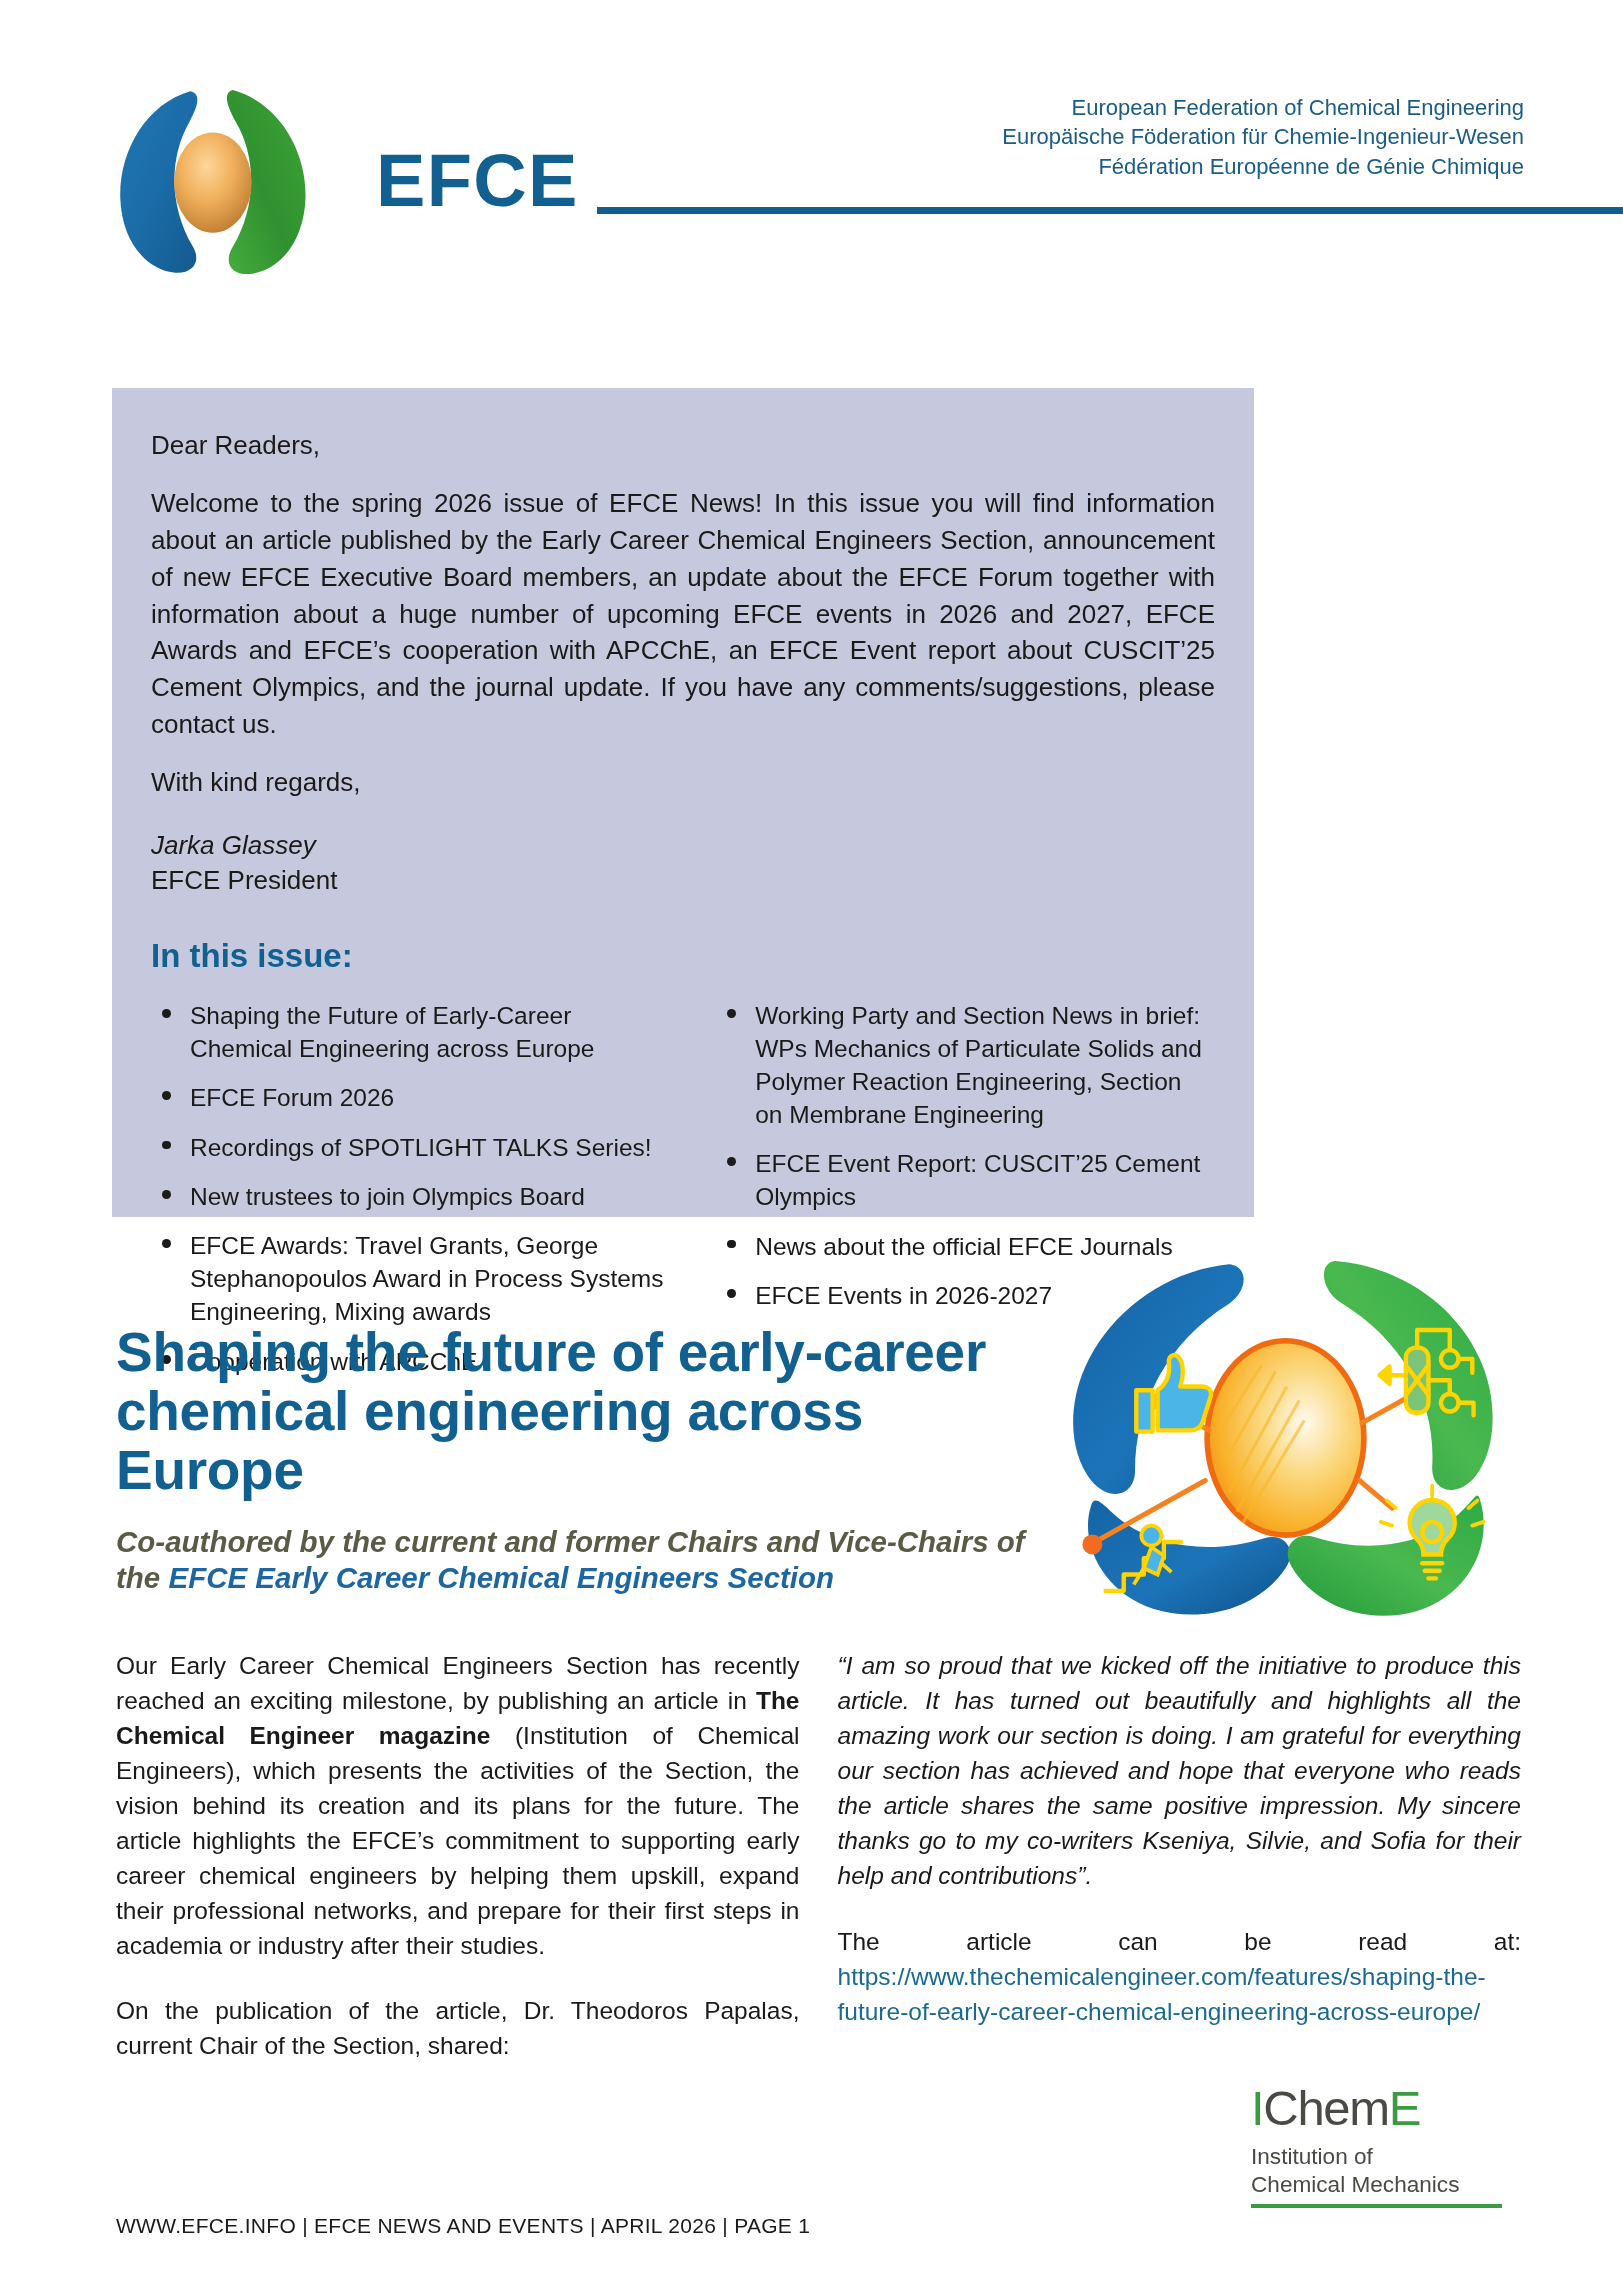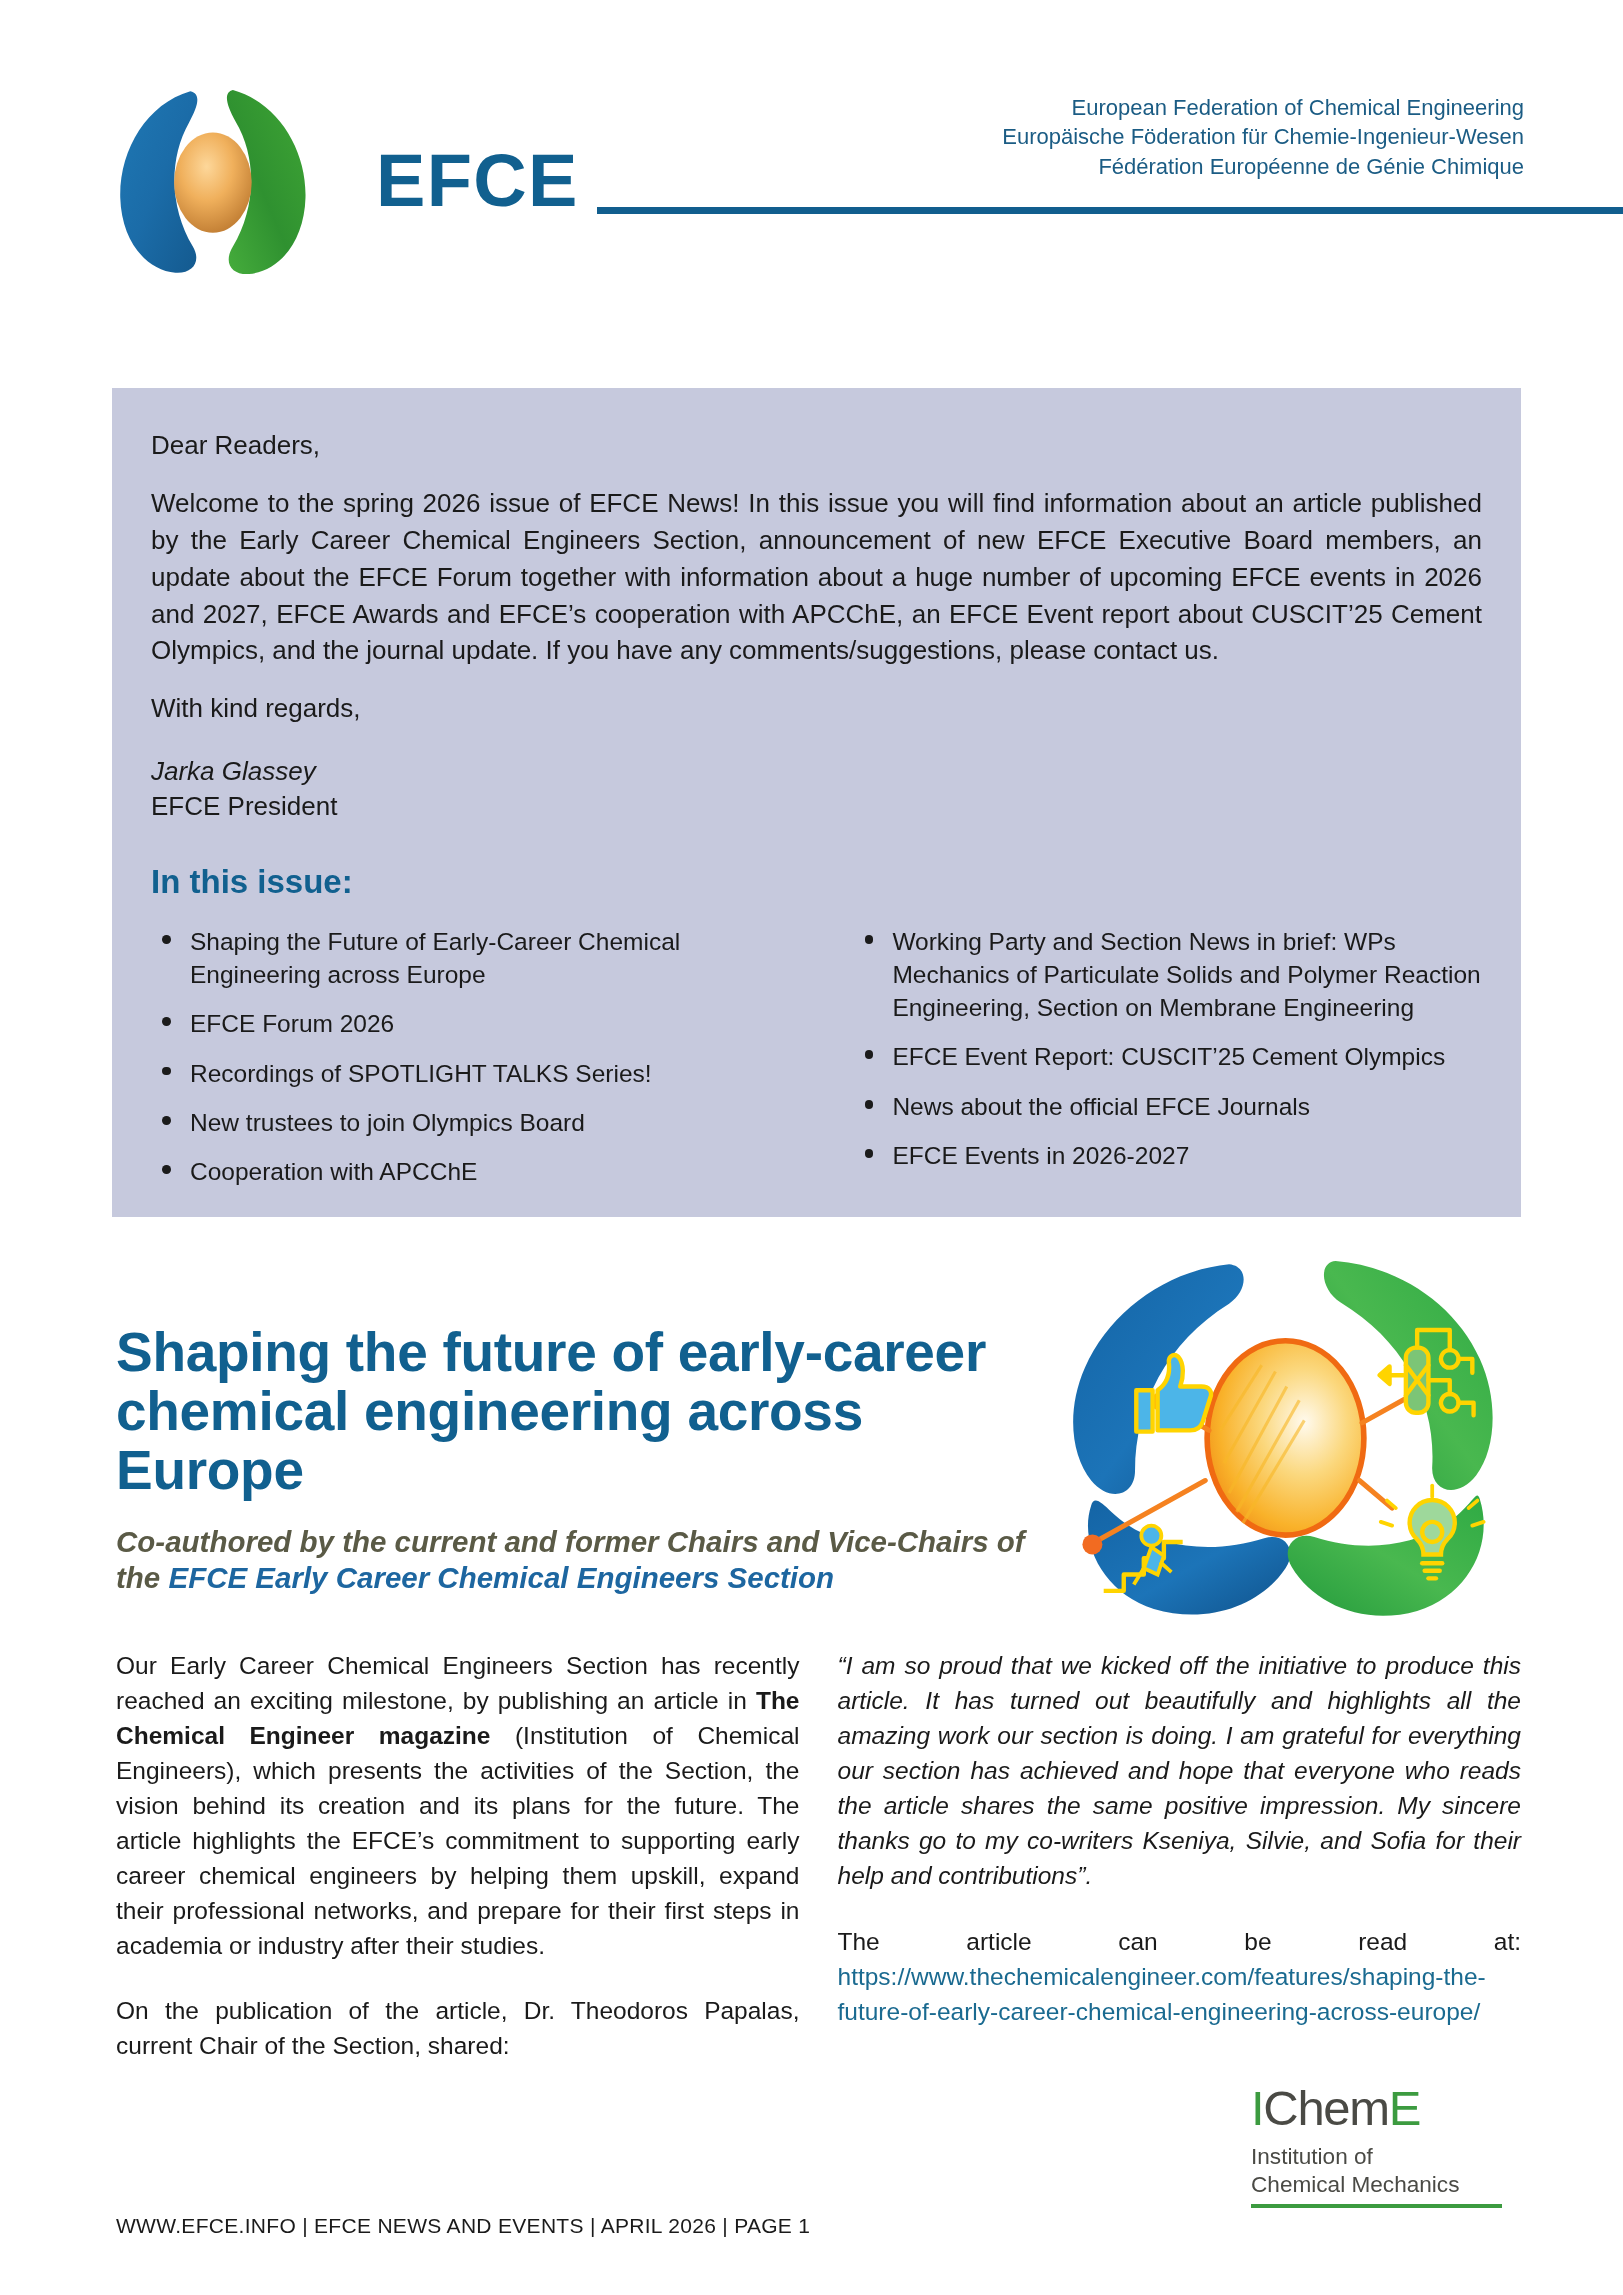--- a/index.html
+++ b/index.html
@@ -37,21 +37,21 @@
     position:absolute; left:832px; top:214px; width:639px; height:65px;
     background:#efa81f;
     display:flex; align-items:center; justify-content:center;
     color:#ffffff; white-space:nowrap;
   }
   .news-banner .nb-bold { font-size:31px; font-weight:700; letter-spacing:0.3px; }
   .news-banner .nb-reg  { font-size:31px; font-weight:400; letter-spacing:0.3px; margin-left:10px; }
 
   
   .intro-box {
-    position:absolute; left:112px; top:388px; width:1409px; height:829px;
+    position:absolute; left:112px; top:388px; width:1142px; height:829px;
     background:#c6c9dd;
     padding:41px 39px 0 39px;
   }
   .intro-salutation { font-size:26px; line-height:1.28; margin-bottom:22.6px; }
   .intro-para {
     font-size:26px; line-height:1.42; text-align:justify; margin-bottom:22.6px;
   }
   .intro-regards { font-size:26px; line-height:1.28; margin-bottom:29px; }
   .intro-name { font-size:26px; font-style:italic; line-height:1.34; }
   .intro-role { font-size:26px; line-height:1.34; }
@@ -171,20 +171,21 @@
 
   <div class="issue-heading">In this issue:</div>
 
   <div class="issue-cols">
     <div class="issue-col left">
       <ul class="issue-list">
         <li><span class="bullet"></span><span>Shaping the Future of Early-Career Chemical Engineering across Europe</span></li>
         <li><span class="bullet"></span><span>EFCE Forum 2026</span></li>
         <li><span class="bullet"></span><span>Recordings of SPOTLIGHT TALKS Series!</span></li>
         <li><span class="bullet"></span><span>New trustees to join Olympics Board</span></li>
+        <li><span class="bullet"></span><span>EFCE Awards: Travel Grants, George Stephanopoulos Award in Process Systems Engineering, Mixing awards</span></li>
         <li><span class="bullet"></span><span>Cooperation with APCChE</span></li>
       </ul>
     </div>
     <div class="issue-col right">
       <ul class="issue-list">
         <li><span class="bullet"></span><span>Working Party and Section News in brief: WPs Mechanics of Particulate Solids and Polymer Reaction Engineering, Section on Membrane Engineering</span></li>
         <li><span class="bullet"></span><span>EFCE Event Report: CUSCIT’25 Cement Olympics</span></li>
         <li><span class="bullet"></span><span>News about the official EFCE Journals</span></li>
         <li><span class="bullet"></span><span>EFCE Events in 2026-2027</span></li>
       </ul>

